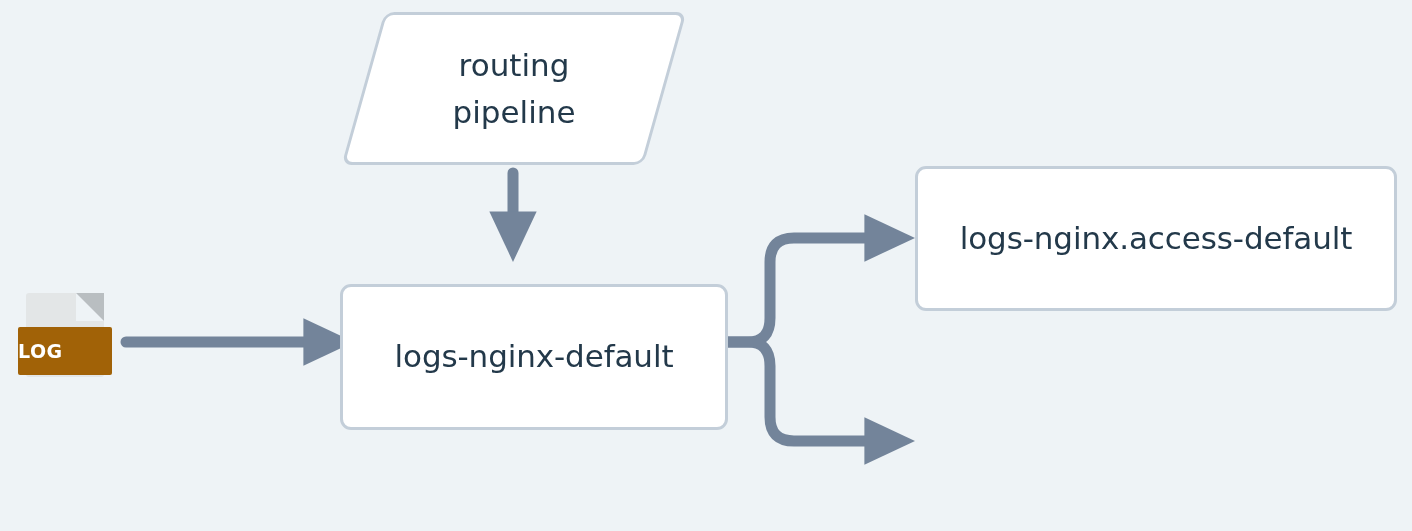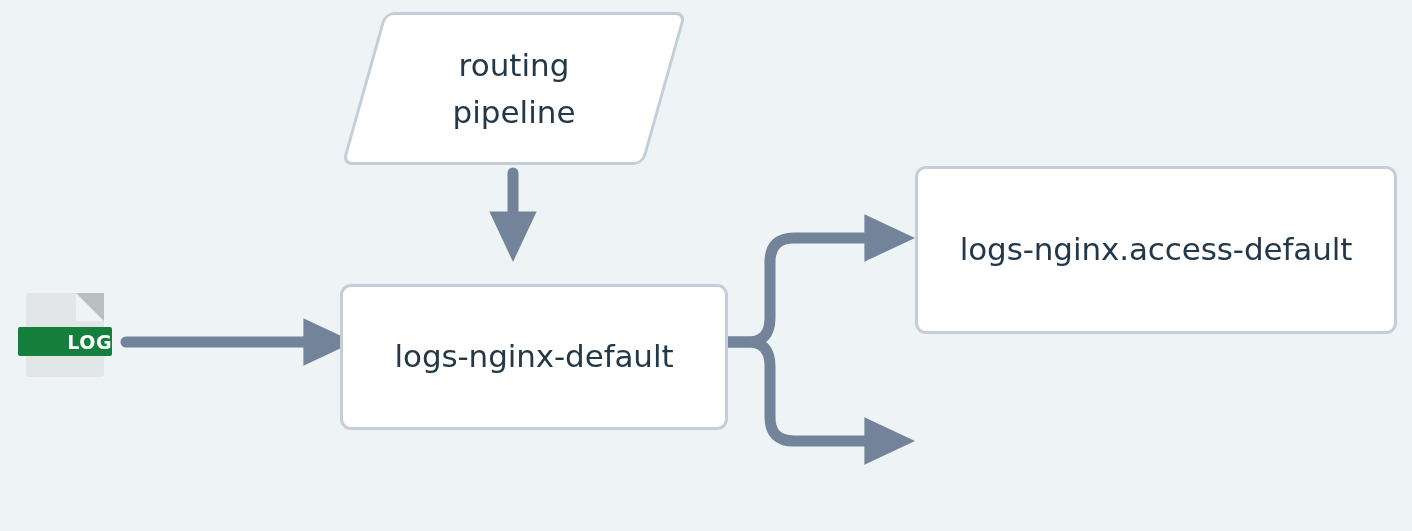--- a/index.html
+++ b/index.html
@@ -54,21 +54,21 @@
     top: 284px;
     width: 388px;
     height: 146px;
   }
 
   
   #node-access {
     left: 915px;
     top: 166px;
     width: 482px;
-    height: 168px;
+    height: 145px;
   }
   #node-error {
     left: 915px;
     top: 371px;
     width: 482px;
     height: 150px;
   }
 
   
   #node-pipeline {
@@ -138,26 +138,26 @@
     width: 0;
     height: 0;
     border-left: 28px solid transparent;
     border-top: 28px solid #b9bec1;
   }
   #log-icon .banner {
     position: absolute;
     left: 0;
     top: 34px;
     width: 94px;
-    height: 29px;
-    background: #15803d;
+    height: 48px;
+    background: #a16207;
     border-radius: 2px;
     display: flex;
     align-items: center;
-    justify-content: flex-end;
+    justify-content: flex-start;
   }
   #log-icon .banner span {
     color: #ffffff;
     font-size: 19px;
     font-weight: bold;
     letter-spacing: 0.5px;
   }
 </style>
 </head>
 <body>

